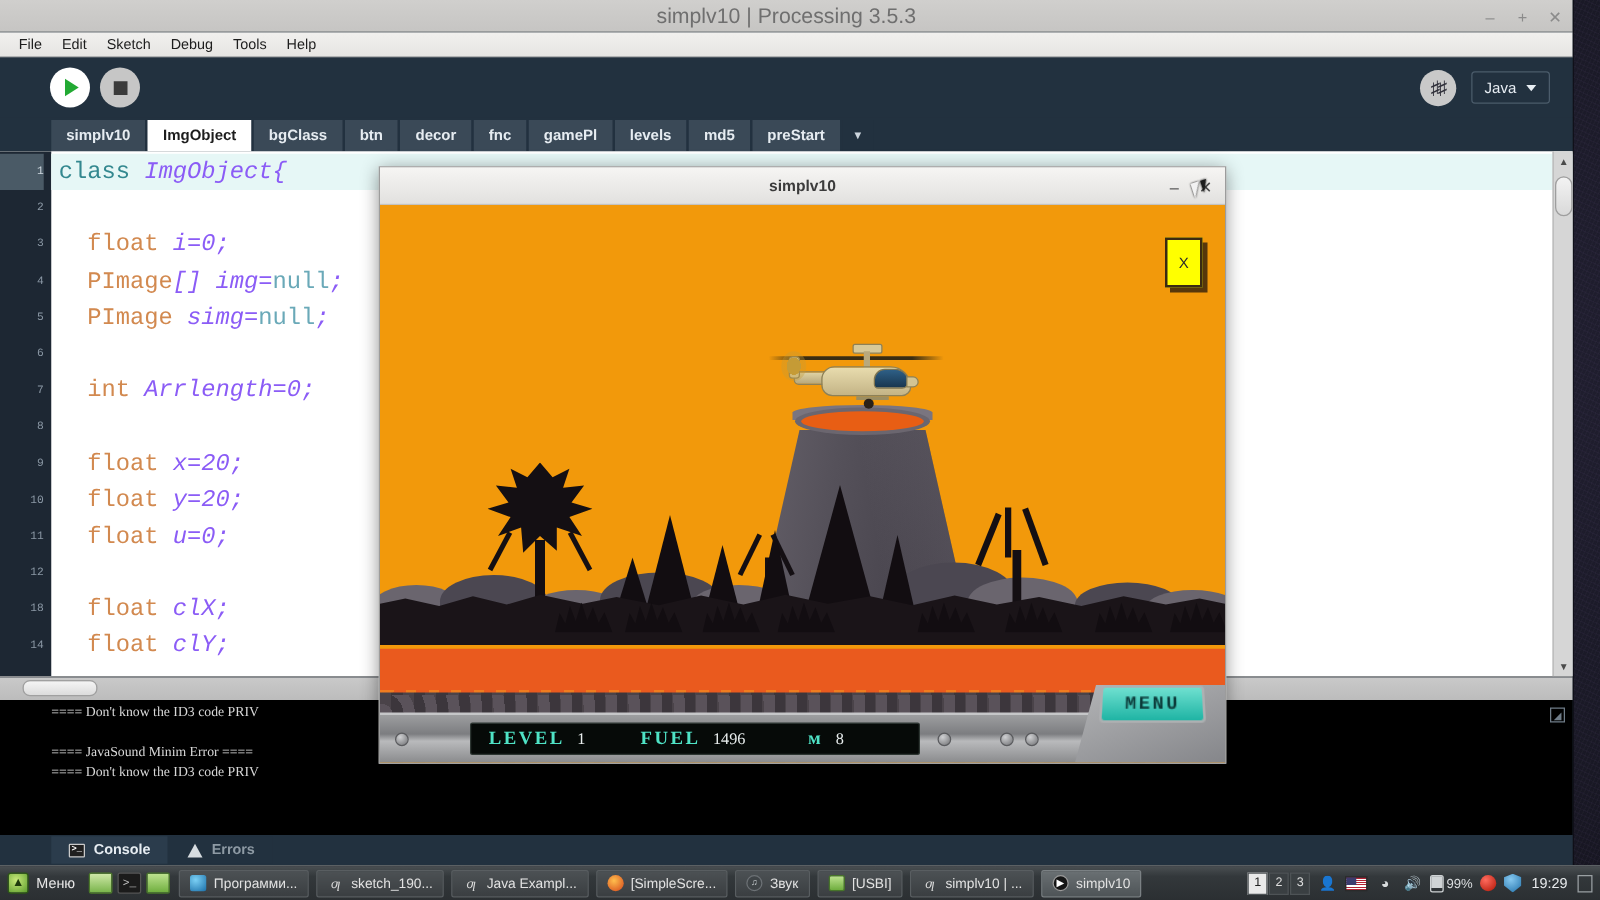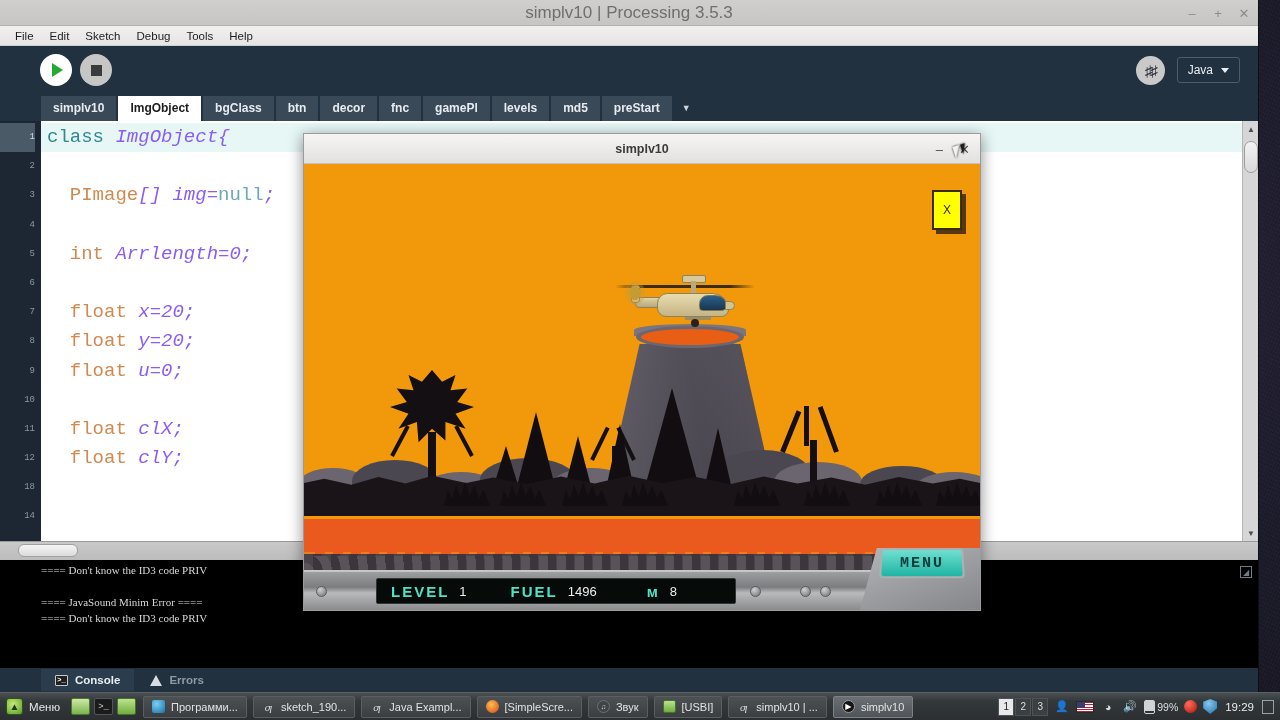--- a/index.html
+++ b/index.html
@@ -248,21 +248,21 @@
   
   .hud {
     position:absolute; left:0; bottom:0; width:100%; height:40px;
     background: linear-gradient(#9d9ea0,#7c7d80 40%,#b9babc 55%,#8a8b8d 100%);
     border-top: 2px solid #c5c6c8;
   }
   .hud-panel {
     position:absolute; left:72px; top:6px; width:360px; height:26px;
     background:#060a08; border:1px solid #2d3632; border-radius:2px;
     display:flex; align-items:center; gap:10px; padding-left:14px;
-    font-family:Liberation Sans, sans-serif;
+    font-family:Liberation Serif, serif;
   }
   .hud-lbl { color:#4fe3c6; font-size:15px; letter-spacing:2px; font-weight:bold; }
   .hud-val { color:#e9eeee; font-size:13px; }
   .hud-rivet {
     position:absolute; width:11px; height:11px; border-radius:50%;
     background: radial-gradient(circle at 35% 30%, #cfd0d2, #6f7073);
     border:1px solid #5a5b5e;
   }
   .menu-btn {
     position:absolute; right: 16px; top: -24px; width: 84px; height: 30px;
@@ -479,21 +479,23 @@
           <div class="gl">10</div>
           <div class="gl">11</div>
           <div class="gl">12</div>
           <div class="gl">18</div>
           <div class="gl">14</div>
           <div class="gl">15</div>
         </div>
       <div class="code" id="code">
           <div class="cl cur"><span class="kw2">class </span><span class="pln">ImgObject{</span></div>
           <div class="cl">&nbsp;</div>
+          <div class="cl"><span class="pln">  </span><span class="kw">float</span><span class="pln"> i=0;</span></div>
           <div class="cl"><span class="pln">  </span><span class="kw">PImage</span><span class="pln">[] img=</span><span class="nul">null</span><span class="pln">;</span></div>
+          <div class="cl"><span class="pln">  </span><span class="kw">PImage</span><span class="pln"> simg=</span><span class="nul">null</span><span class="pln">;</span></div>
           <div class="cl">&nbsp;</div>
           <div class="cl"><span class="pln">  </span><span class="kw">int</span><span class="pln"> Arrlength=0;</span></div>
           <div class="cl">&nbsp;</div>
           <div class="cl"><span class="pln">  </span><span class="kw">float</span><span class="pln"> x=20;</span></div>
           <div class="cl"><span class="pln">  </span><span class="kw">float</span><span class="pln"> y=20;</span></div>
           <div class="cl"><span class="pln">  </span><span class="kw">float</span><span class="pln"> u=0;</span></div>
           <div class="cl">&nbsp;</div>
           <div class="cl"><span class="pln">  </span><span class="kw">float</span><span class="pln"> clX;</span></div>
           <div class="cl"><span class="pln">  </span><span class="kw">float</span><span class="pln"> clY;</span></div>
         </div>

